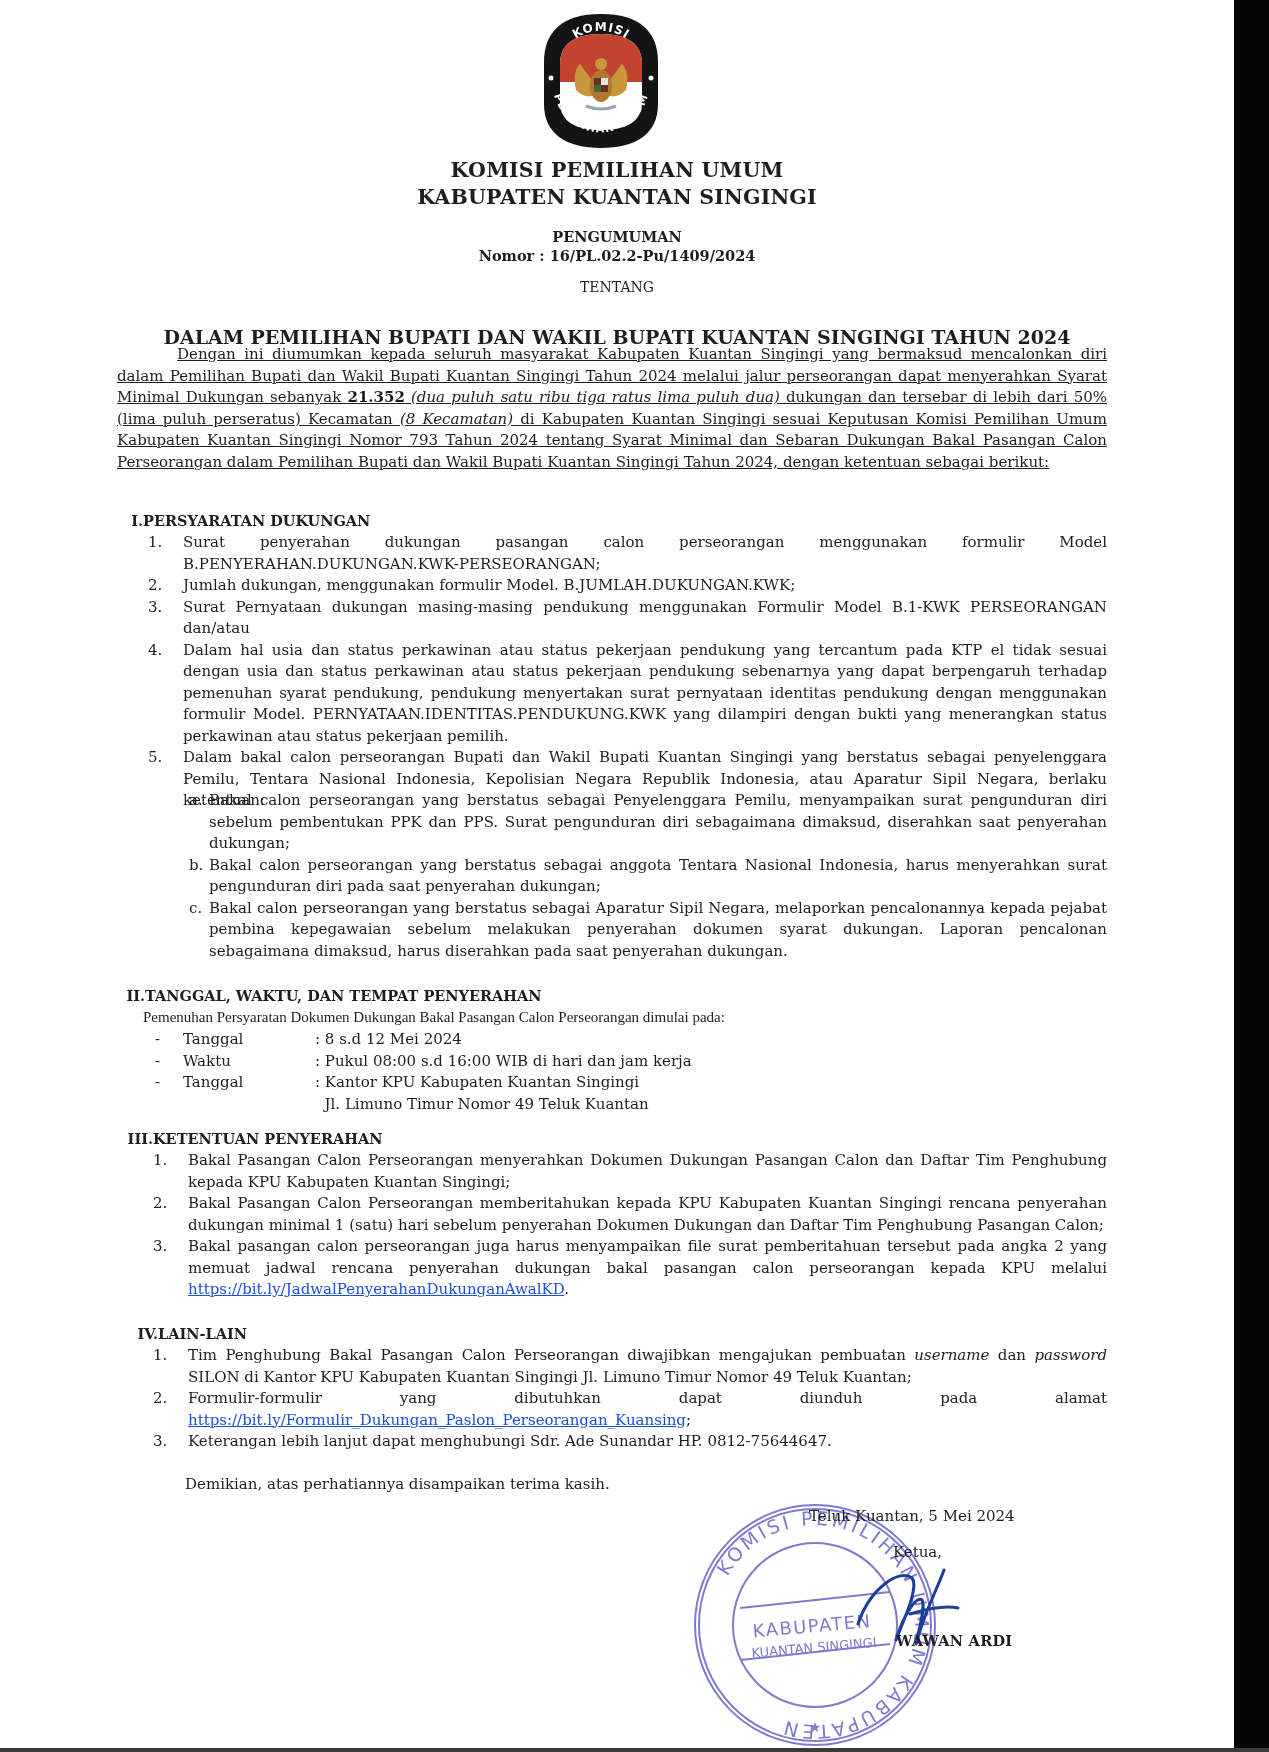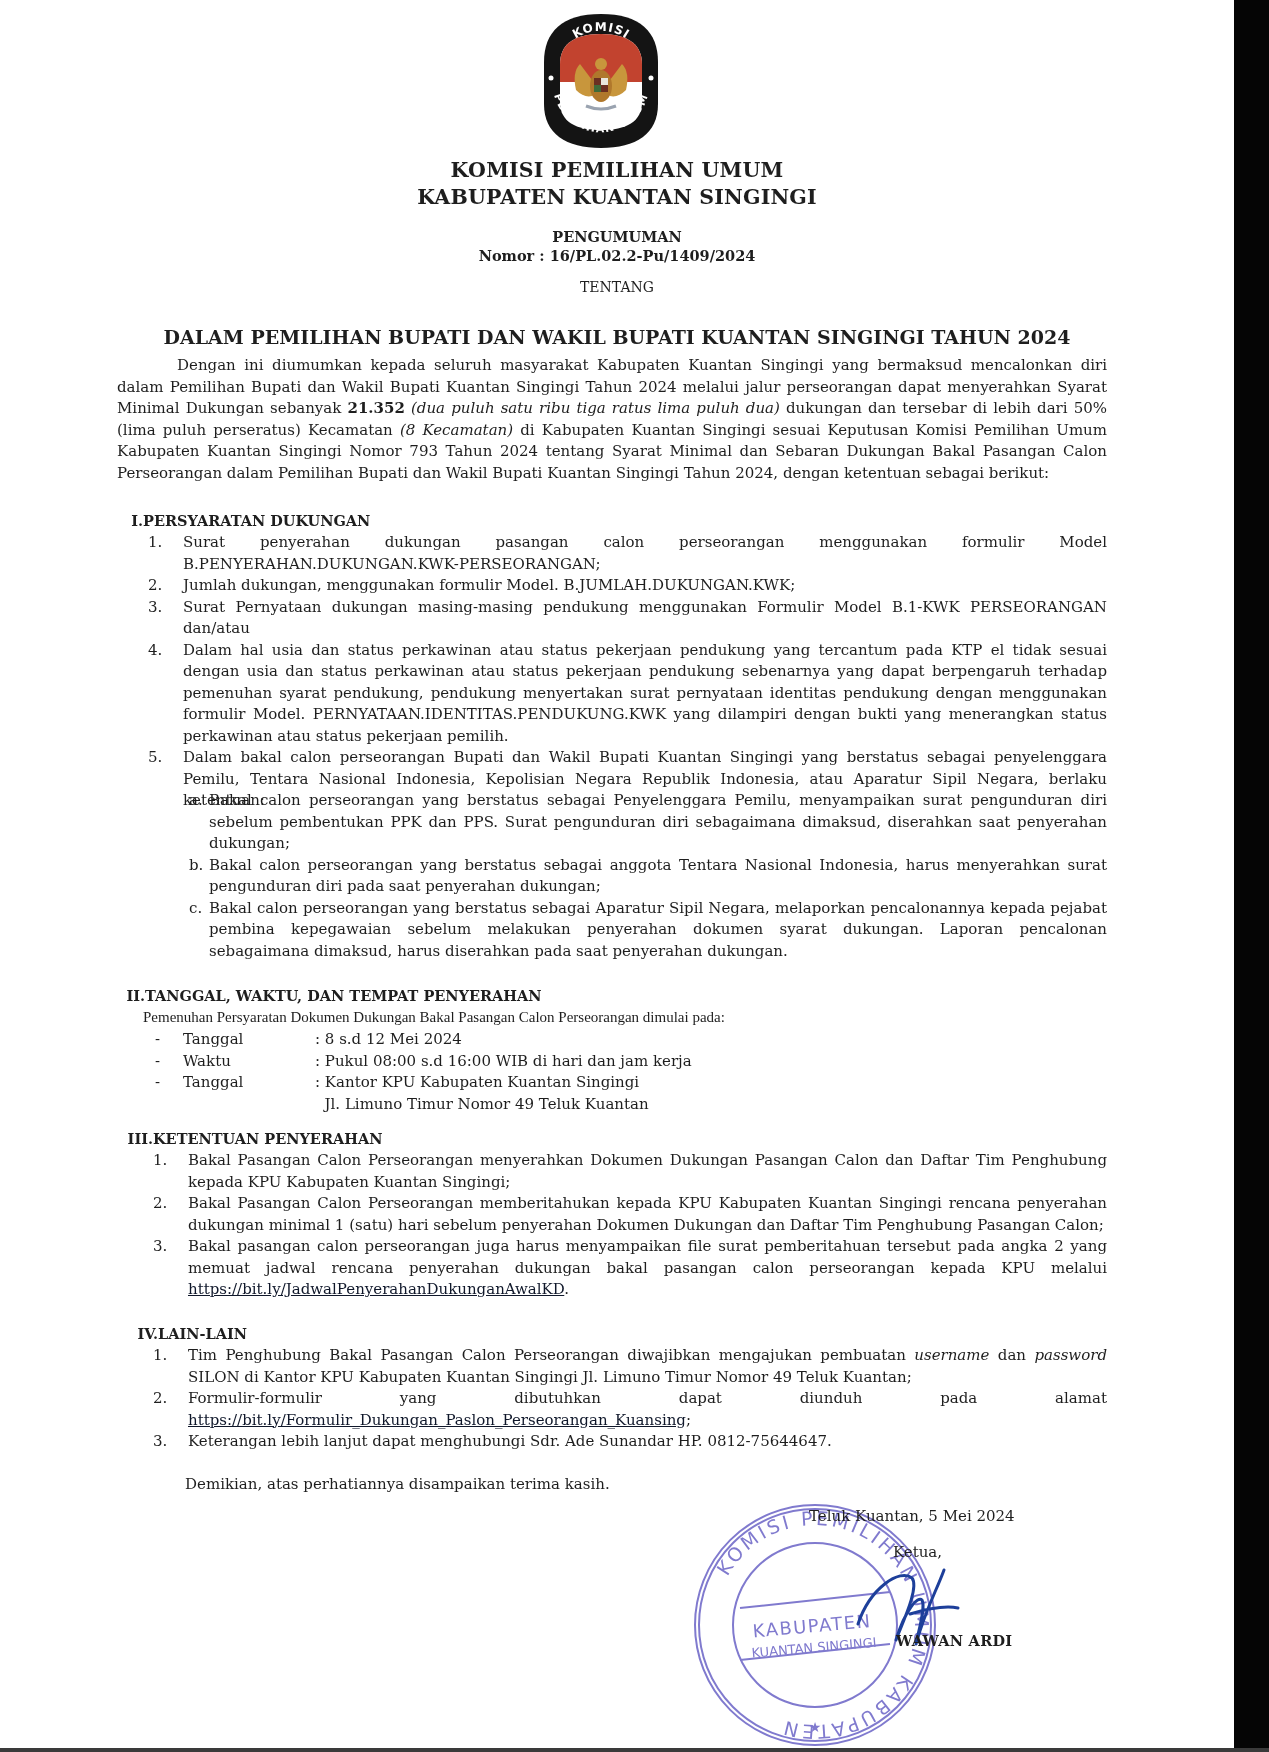--- a/index.html
+++ b/index.html
@@ -20,39 +20,39 @@
   .title1 { top: 158px; }
   .title2 { top: 185px; }
   .peng { top: 228px; font-weight: bold; font-size: 14.5px; }
   .nomor { top: 247px; font-weight: bold; font-size: 14.5px; }
   .tentang { top: 279px; font-size: 14px; }
   .sub1 { top: 306px; font-weight: bold; font-size: 14.3px; }
   .sub2 { top: 326px; font-weight: bold; font-size: 19px; }
 
   .txt { font-size: 15px; line-height: 21.5px; }
   .block { position: absolute; text-align: justify; }
-  .intro { left: 117px; top: 355px; width: 990px; text-indent: 60px; }
+  .intro { left: 117px; top: 344px; width: 990px; text-indent: 60px; text-decoration: underline; }
   .intro b { font-weight: bold; }
   .intro i { font-style: italic; }
 
   .sec-head { position: absolute; font-weight: bold; font-size: 14.5px; text-align: right; }
   .sec-head .num { display: inline-block; }
 
   ol.items { list-style: none; margin: 0; padding: 0; position: absolute; }
   ol.items li { position: relative; text-align: justify; }
   ol.items li .n { position: absolute; left: -35px; top: 0; }
   .lastline-just { text-align-last: justify; }
 
   .tbl { position: absolute; }
   .tbl .row { position: relative; height: 21.5px; }
   .tbl .dash { position: absolute; left: 0; }
   .tbl .lbl { position: absolute; left: 28px; }
   .tbl .val { position: absolute; left: 160px; white-space: nowrap; }
 
-  a.link { color: #0f172a; text-decoration: underline; }
+  a.link { color: #1d4ed8; text-decoration: underline; }
 
   .closing { position: absolute; left: 185px; top: 1474px; }
   .date { position: absolute; left: 809px; top: 1506px; }
   .ketua { position: absolute; left: 893px; top: 1542px; }
   .signer { position: absolute; left: 865px; top: 1632px; font-weight: bold; font-size: 14.5px; letter-spacing: 0.3px; margin-left: 31px; }
 
   .stamp { position: absolute; left: 690px; top: 1500px; width: 250px; height: 250px; opacity: 0.85; }
   .signature { position: absolute; left: 840px; top: 1548px; width: 130px; height: 110px; }
 </style>
 </head>

